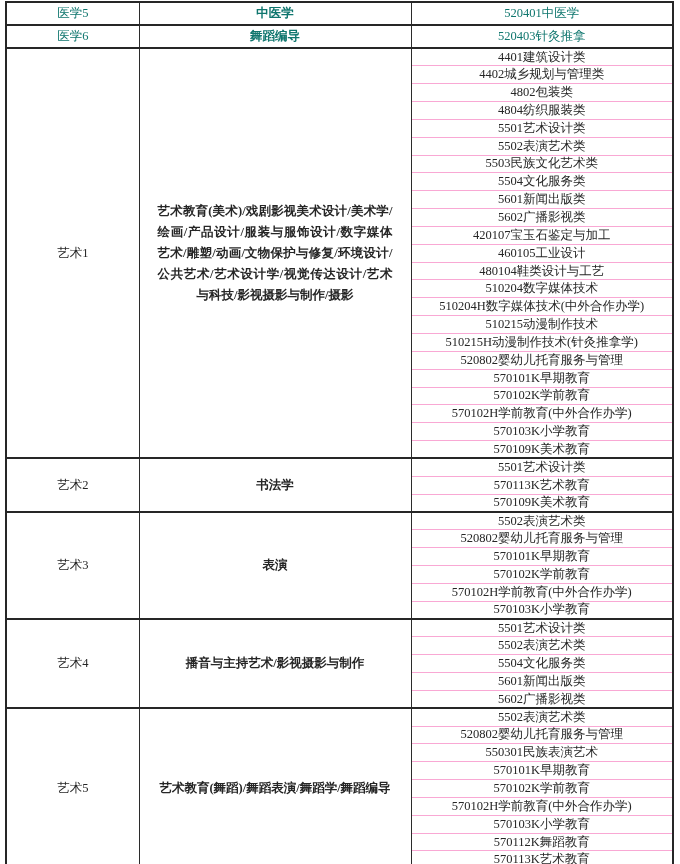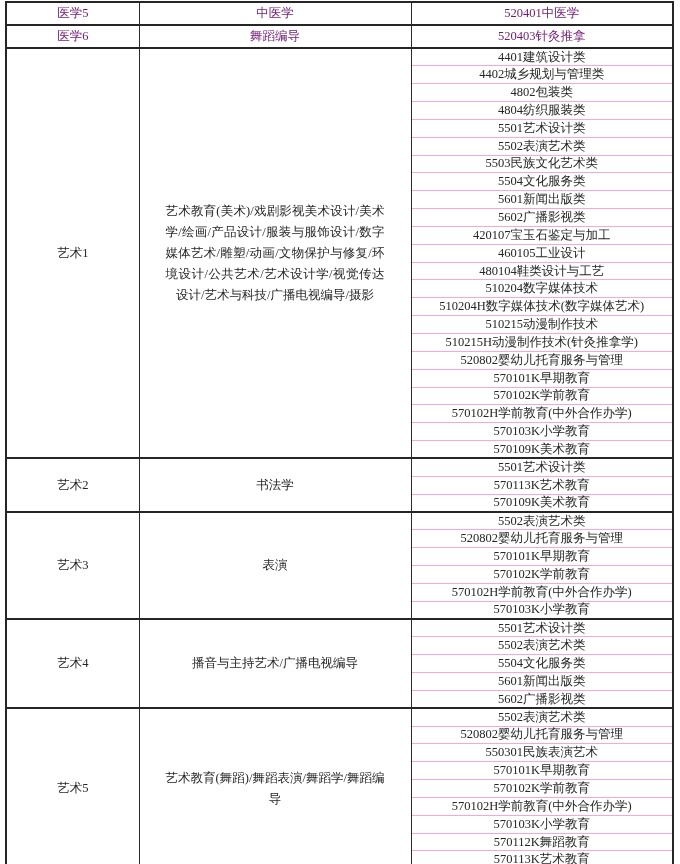--- a/index.html
+++ b/index.html
@@ -48,28 +48,29 @@
   }
   
   tr.section-start td {
     border-top: 2px solid #262626;
   }
   td.cat {
     white-space: nowrap;
   }
   td.maj {
     white-space: normal;
-    padding: 0 26px;
+    padding: 0 18px;
     line-height: 21px;
     text-align: justify;
     text-align-last: center;
     word-break: break-all;
+    font-weight: bold;
   }
   td.red {
-    color: #701a75;
+    color: #0f766e;
   }
 </style>
 </head>
 <body>
 
 <div class="table-wrap">
   <table class="majors-table">
     <colgroup>
       <col class="c1">
       <col class="c2">
@@ -81,21 +82,21 @@
           <td rowspan="1" class="maj red">中医学</td>
           <td class="code red">520401中医学</td>
         </tr>
         <tr class="section-start">
           <td rowspan="1" class="cat red">医学6</td>
           <td rowspan="1" class="maj red">舞蹈编导</td>
           <td class="code red">520403针灸推拿</td>
         </tr>
         <tr class="section-start">
           <td rowspan="23" class="cat">艺术1</td>
-          <td rowspan="23" class="maj">艺术教育(美术)/戏剧影视美术设计/美术学/绘画/产品设计/服装与服饰设计/数字媒体艺术/雕塑/动画/文物保护与修复/环境设计/公共艺术/艺术设计学/视觉传达设计/艺术与科技/广播电视编导/摄影</td>
+          <td rowspan="23" class="maj">艺术教育(美术)/戏剧影视美术设计/美术学/绘画/产品设计/服装与服饰设计/数字媒体艺术/雕塑/动画/文物保护与修复/环境设计/公共艺术/艺术设计学/视觉传达设计/艺术与科技/影视摄影与制作/摄影</td>
           <td class="code">4401建筑设计类</td>
         </tr>
         <tr>
           <td class="code">4402城乡规划与管理类</td>
         </tr>
         <tr>
           <td class="code">4802包装类</td>
         </tr>
         <tr>
           <td class="code">4804纺织服装类</td>
@@ -124,21 +125,21 @@
         <tr>
           <td class="code">460105工业设计</td>
         </tr>
         <tr>
           <td class="code">480104鞋类设计与工艺</td>
         </tr>
         <tr>
           <td class="code">510204数字媒体技术</td>
         </tr>
         <tr>
-          <td class="code">510204H数字媒体技术(数字媒体艺术)</td>
+          <td class="code">510204H数字媒体技术(中外合作办学)</td>
         </tr>
         <tr>
           <td class="code">510215动漫制作技术</td>
         </tr>
         <tr>
           <td class="code">510215H动漫制作技术(针灸推拿学)</td>
         </tr>
         <tr>
           <td class="code">520802婴幼儿托育服务与管理</td>
         </tr>
@@ -183,21 +184,21 @@
           <td class="code">570102K学前教育</td>
         </tr>
         <tr>
           <td class="code">570102H学前教育(中外合作办学)</td>
         </tr>
         <tr>
           <td class="code">570103K小学教育</td>
         </tr>
         <tr class="section-start">
           <td rowspan="5" class="cat">艺术4</td>
-          <td rowspan="5" class="maj">播音与主持艺术/广播电视编导</td>
+          <td rowspan="5" class="maj">播音与主持艺术/影视摄影与制作</td>
           <td class="code">5501艺术设计类</td>
         </tr>
         <tr>
           <td class="code">5502表演艺术类</td>
         </tr>
         <tr>
           <td class="code">5504文化服务类</td>
         </tr>
         <tr>
           <td class="code">5601新闻出版类</td>

